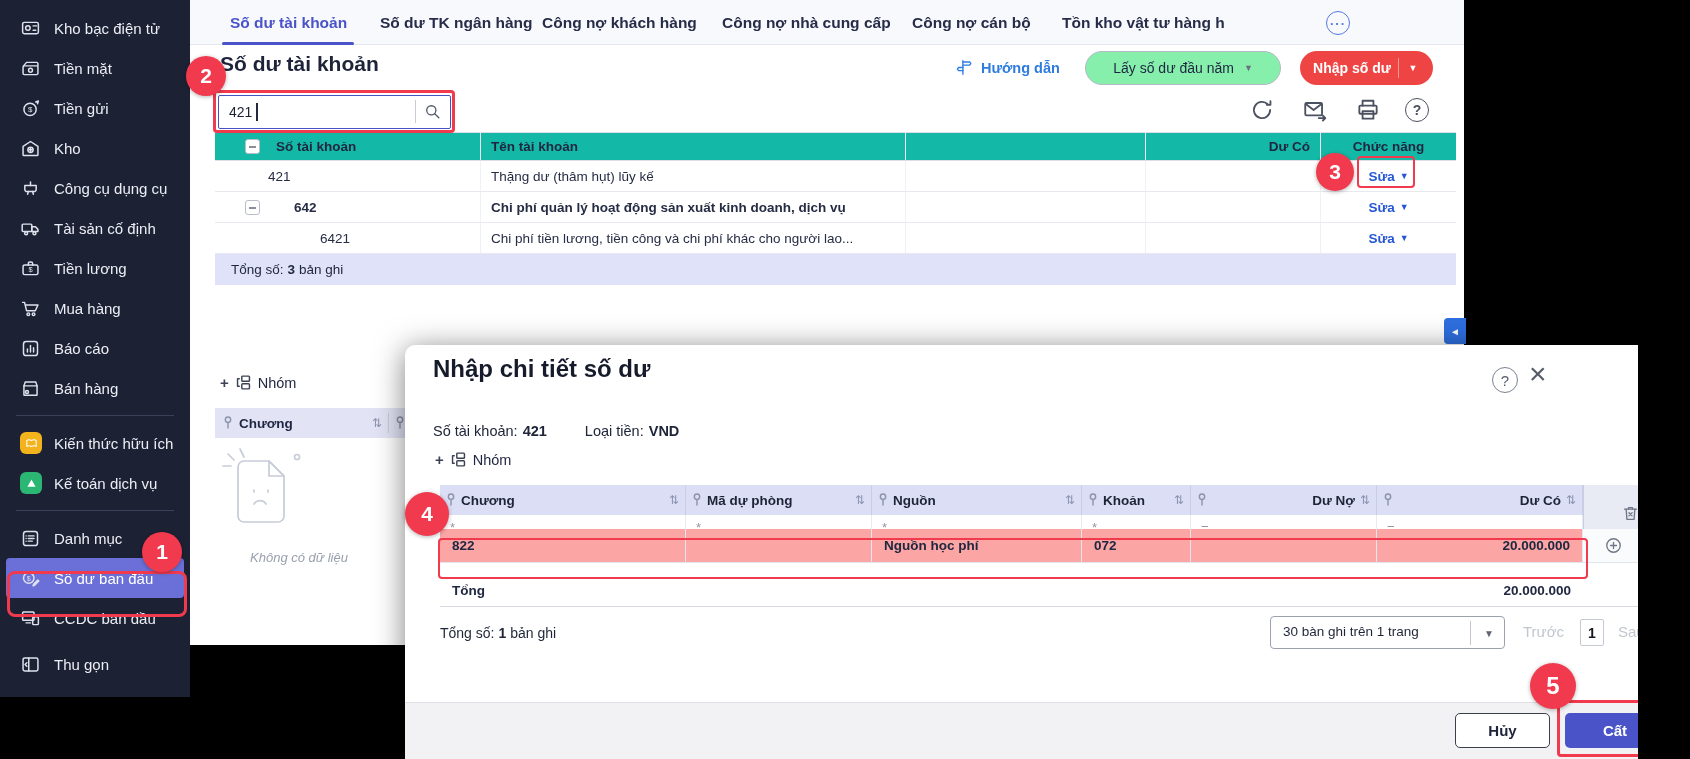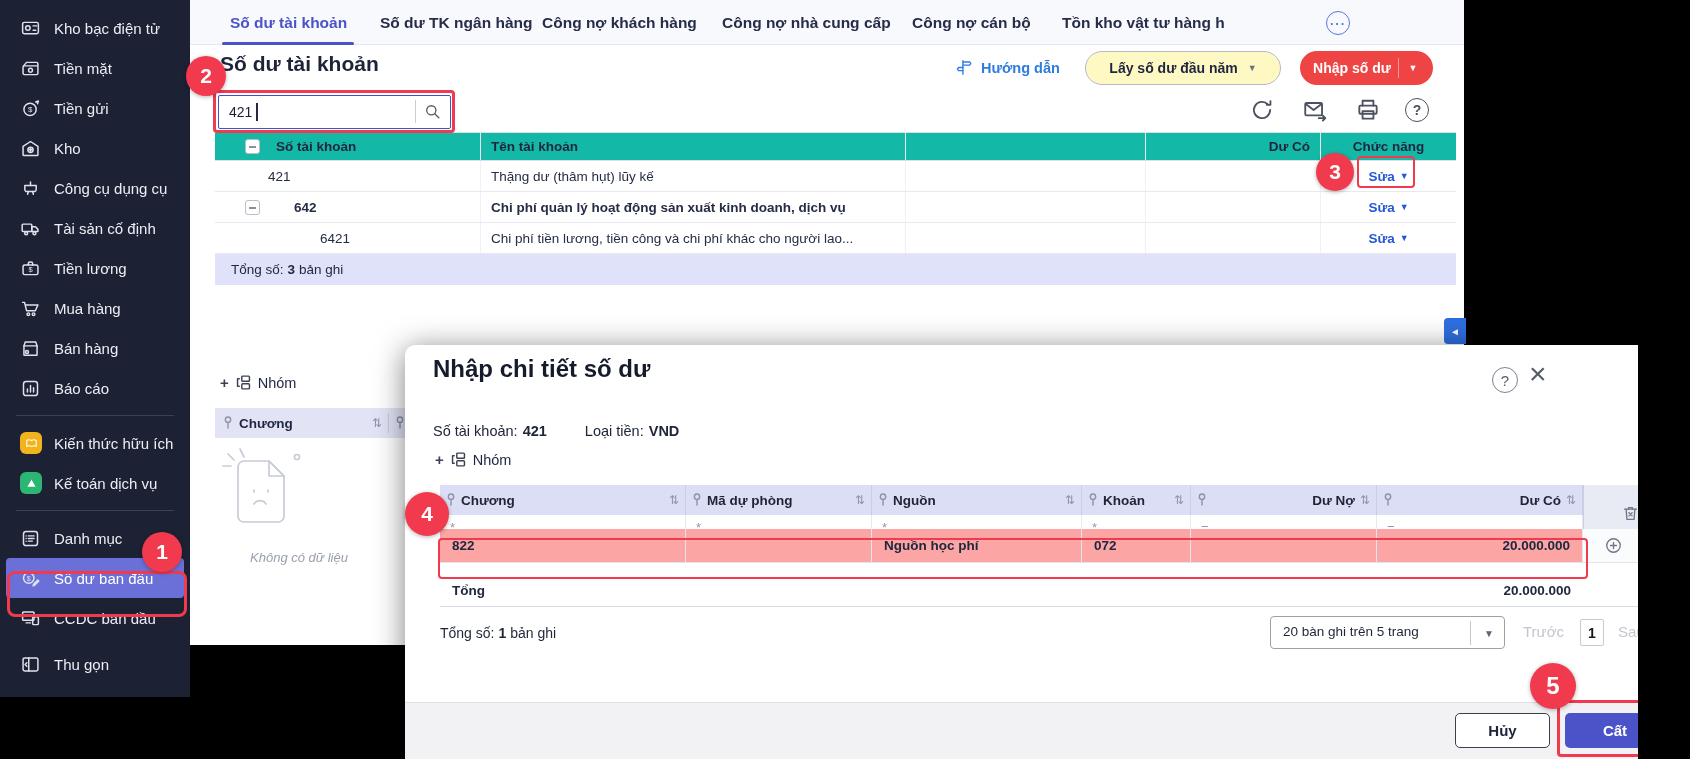--- a/index.html
+++ b/index.html
@@ -24,21 +24,21 @@
   .tabbar{position:absolute;left:0;top:0;width:1274px;height:45px;background:#f8f9fd;border-bottom:1px solid #e5e7f0;}
   .tab{position:absolute;top:0;line-height:45px;font-size:15.5px;font-weight:700;color:#272d49;cursor:pointer;white-space:nowrap;}
   .tab.active{color:#4a54c8;}
   .tabline{position:absolute;top:42px;height:3px;border-radius:2px;background:#4a54c8;}
   .moretabs{position:absolute;left:1136px;top:11px;width:24px;height:24px;border:1.5px solid #5479e0;border-radius:50%;color:#5479e0;display:flex;align-items:center;justify-content:center;font-weight:700;font-size:13px;letter-spacing:1px;cursor:pointer;}
 
   
   .pagetitle{position:absolute;left:30px;top:52px;font-size:21px;font-weight:700;color:#1d2338;}
   .guide{position:absolute;left:765px;top:58px;display:flex;align-items:center;gap:7px;color:#2e7ce0;font-size:14.5px;font-weight:600;cursor:pointer;}
   .guide .ic{width:19px;height:19px;}
-  .pillbtn{position:absolute;left:895px;top:51px;width:196px;height:34px;border:1px solid #b6bac6;border-radius:17px;background:#fef9c3;display:flex;align-items:center;justify-content:center;gap:10px;font-size:14px;font-weight:700;color:#1f2540;cursor:pointer;}
+  .pillbtn{position:absolute;left:895px;top:51px;width:196px;height:34px;border:1px solid #b6bac6;border-radius:17px;background:#86efac;display:flex;align-items:center;justify-content:center;gap:10px;font-size:14px;font-weight:400;color:#1f2540;cursor:pointer;}
   .pillbtn .cdn{color:#6a7080;font-size:9px;}
   .primarybtn{position:absolute;left:1110px;top:51px;width:133px;height:34px;border-radius:17px;background:#ef4444;color:#fff;display:flex;align-items:center;cursor:pointer;border:none;}
   .primarybtn .lbl{flex:1;text-align:center;font-size:14px;font-weight:700;color:#fff;}
   .primarybtn .sep{width:1px;height:20px;background:rgba(255,255,255,.45);}
   .primarybtn .cdn{width:28px;text-align:center;font-size:9px;color:#fff;}
 
   
   .searchbox{position:absolute;left:28px;top:95px;width:233px;height:34px;border:1.5px solid #4751c5;border-radius:2px;background:#fff;}
   .searchbox input{position:absolute;left:0;top:0;width:194px;height:31px;border:none;outline:none;padding-left:10px;font-size:14px;color:#1c2132;background:transparent;}
   .searchbox .sep{position:absolute;left:196px;top:4px;width:1px;height:23px;background:#c9cdd8;}
@@ -208,35 +208,35 @@
               <path d="M3 5h2.2l2.3 9.5h10L20.5 8H6.2"></path>
               <circle cx="9.5" cy="18.5" r="1.5"></circle>
               <circle cx="15.5" cy="18.5" r="1.5"></circle>
             </g>
           </svg>
         <span>Mua hàng</span>
       </div>
       <div class="sbitem">
         <svg class="ic" viewBox="0 0 24 24">
             <g class="ln">
+              <rect x="4" y="4" width="16" height="16" rx="3"></rect>
+              <path d="M8.5 16v-3.5M12 16V8.5M15.5 16v-5"></path>
+            </g>
+          </svg>
+        <span>Báo cáo</span>
+      </div>
+      <div class="sbitem">
+        <svg class="ic" viewBox="0 0 24 24">
+            <g class="ln">
               <path d="M4.5 9L6 4.5h12L19.5 9"></path>
               <path d="M4.5 9h15v10a.8.8 0 0 1-.8.8H5.3a.8.8 0 0 1-.8-.8z"></path>
               <circle cx="8" cy="16" r="1.7"></circle>
             </g>
           </svg>
         <span>Bán hàng</span>
-      </div>
-      <div class="sbitem">
-        <svg class="ic" viewBox="0 0 24 24">
-            <g class="ln">
-              <rect x="4" y="4" width="16" height="16" rx="3"></rect>
-              <path d="M8.5 16v-3.5M12 16V8.5M15.5 16v-5"></path>
-            </g>
-          </svg>
-        <span>Báo cáo</span>
       </div>
       <div class="sbdiv"></div>
       <div class="sbitem">
         <span class="badge b-yellow">
             <svg class="ic" viewBox="0 0 24 24">
               <g class="ln" stroke-width="2">
                 <path d="M4.5 7c2.3-1.2 4.8-1.2 7.5.2 2.7-1.4 5.2-1.4 7.5-.2v9.5c-2.3-1.2-4.8-1.2-7.5.2-2.7-1.4-5.2-1.4-7.5-.2z"></path>
               </g>
             </svg>
           </span>
@@ -618,21 +618,21 @@
         <div></div>
         <div class="num"></div>
       <div class="num">20.000.000</div>
       <div></div>
     </div>
 
     <div class="m-pagtext">
       <span>Tổng số:</span><span class="bold">1</span><span>bản ghi</span>
     </div>
     <div class="m-select">
-      <span class="lbl">20 bàn ghi trên 5 trang</span>
+      <span class="lbl">30 bàn ghi trên 1 trang</span>
       <span class="sep"></span>
       <span class="cdn">▼</span>
     </div>
     <span class="m-prev" style="left:1118px">Trước</span>
     <span class="m-page">1</span>
     <span class="m-next" style="left:1213px">Sau</span>
 
     <div class="m-footer">
       <button class="btn-cancel">Hủy</button>
       <button class="btn-save">Cất</button>

